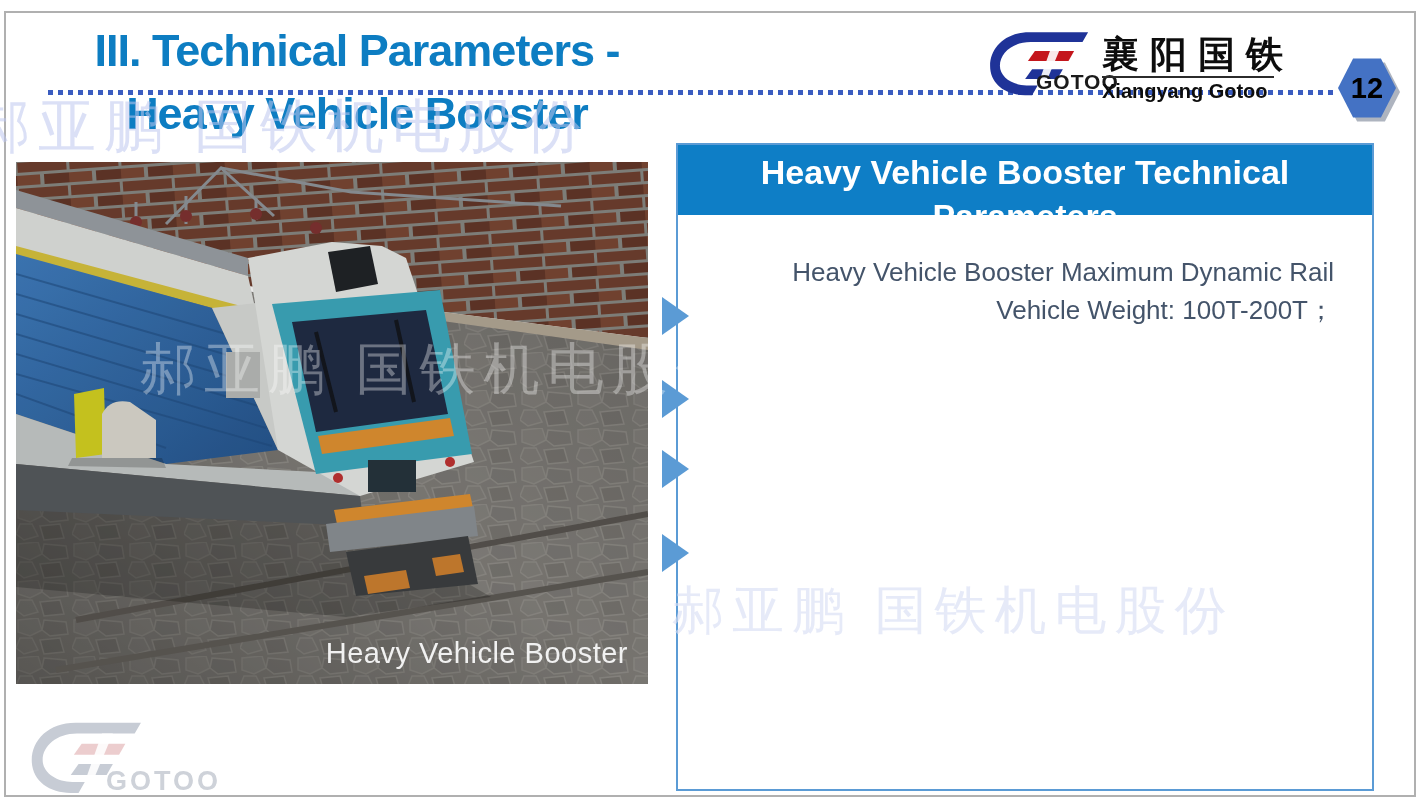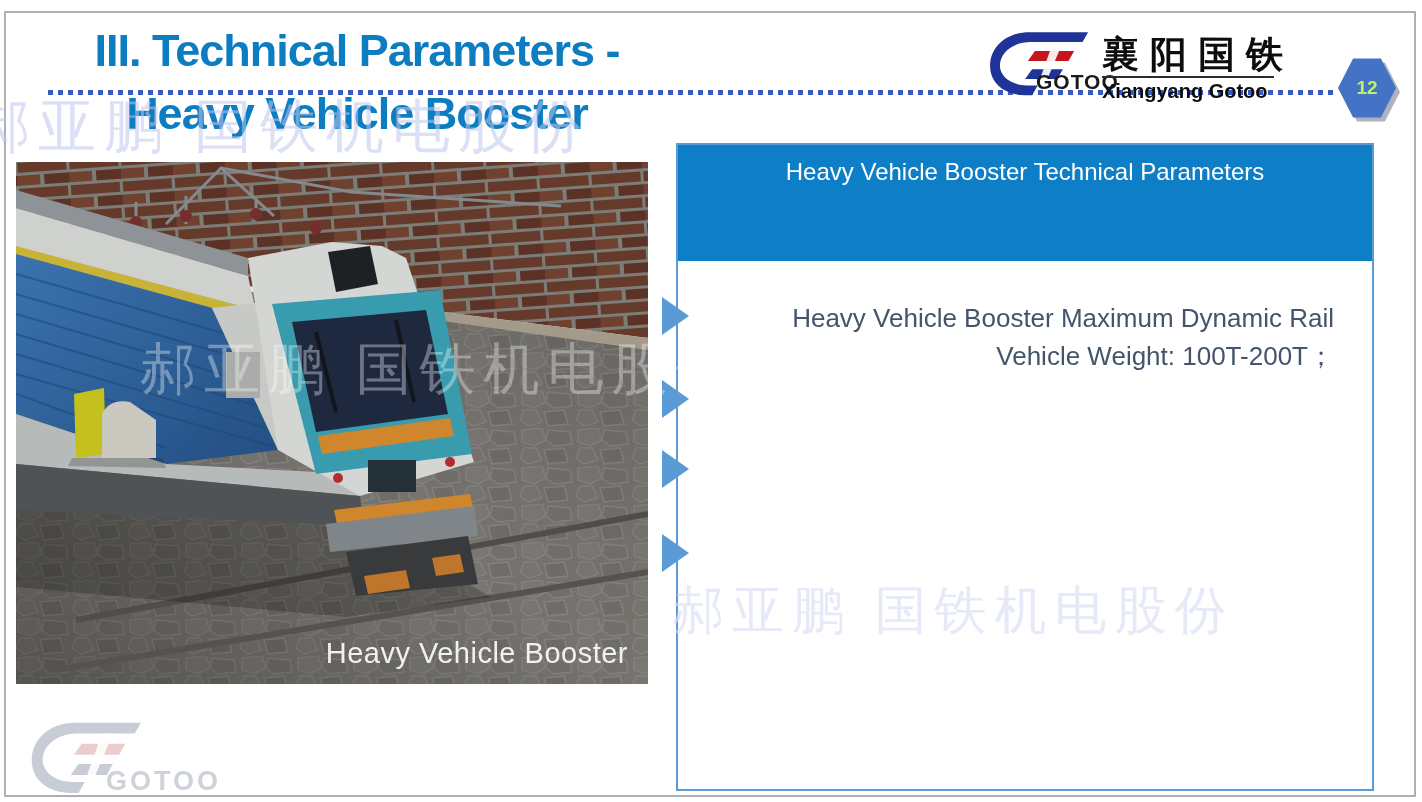--- a/index.html
+++ b/index.html
@@ -26,33 +26,33 @@
   .logo-underline{position:absolute;left:124px;top:50px;width:172px;height:2px;background:#2b2b2b;}
   .logo-en{position:absolute;left:124px;top:54px;font-size:20px;font-weight:bold;color:#0d0d0d;
            white-space:nowrap;}
 
   
   .badge-wrap{position:absolute;left:1338px;top:56px;width:62px;height:68px;z-index:6;}
   .hex{position:absolute;width:58px;height:64px;
        clip-path:polygon(0% 50%,26% 4%,74% 4%,100% 50%,74% 96%,26% 96%);}
   .hex-shadow{left:4px;top:4px;background:#aeb4bf;}
   .hex-main{left:0;top:0;background:#4472c4;display:flex;align-items:center;justify-content:center;
-            color:#bef264;font-size:19px;font-weight:bold;}
+            color:#000000;font-size:29px;font-weight:bold;}
 
   
   .photo{position:absolute;left:16px;top:162px;width:632px;height:522px;overflow:hidden;z-index:2;}
   .photo svg{display:block;}
   .photo-caption{position:absolute;right:20px;bottom:14px;font-size:29px;color:#f1f1f1;
                  letter-spacing:0.5px;}
 
   
   .panel{position:absolute;left:676px;top:143px;width:698px;height:648px;box-sizing:border-box;
          border:2px solid #5b9bd5;background:#ffffff;z-index:4;}
-  .panel-header{box-sizing:border-box;height:116px;background:#0e7ec6;color:#ffffff;
-                font-size:24px;font-weight:normal;text-align:center;line-height:44px;
+  .panel-header{box-sizing:border-box;height:70px;background:#0e7ec6;color:#ffffff;
+                font-size:34px;font-weight:bold;text-align:center;line-height:44px;
                 padding:5px 16px 0 16px;}
   .panel-body{position:relative;box-sizing:border-box;padding:38px 26px 0 28px;
               color:#44546a;font-size:26px;line-height:38px;}
   .panel-body p{margin:0 0 38px 0;width:628px;text-align:right;}
   .bullet-arrow{position:absolute;left:-16px;width:0;height:0;z-index:7;
                 border-top:19px solid transparent;border-bottom:19px solid transparent;
                 border-left:27px solid #5b9bd5;}
   .arrow-1{top:152px;} .arrow-2{top:235px;} .arrow-3{top:305px;} .arrow-4{top:389px;}
 
   

